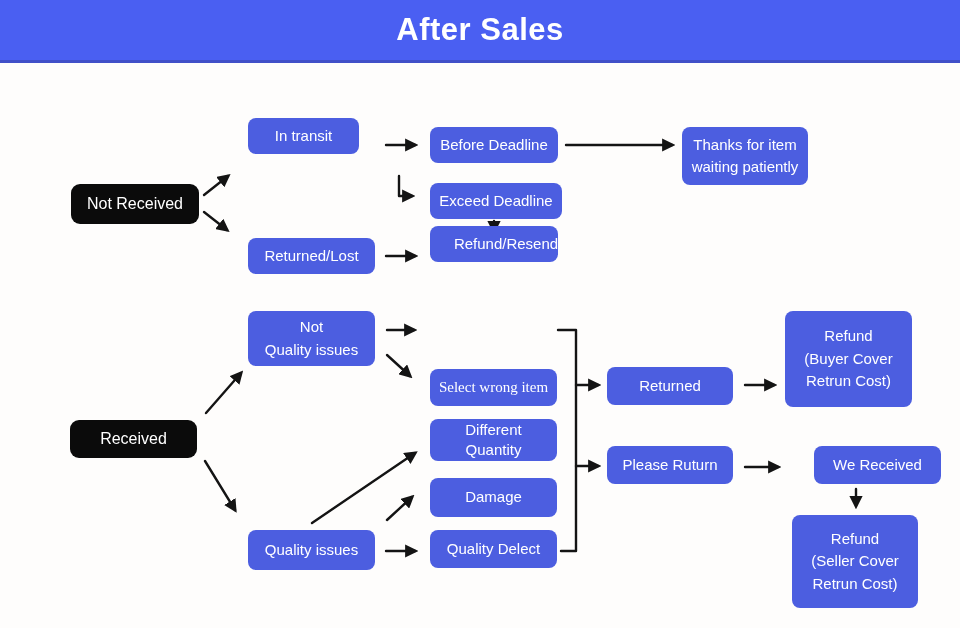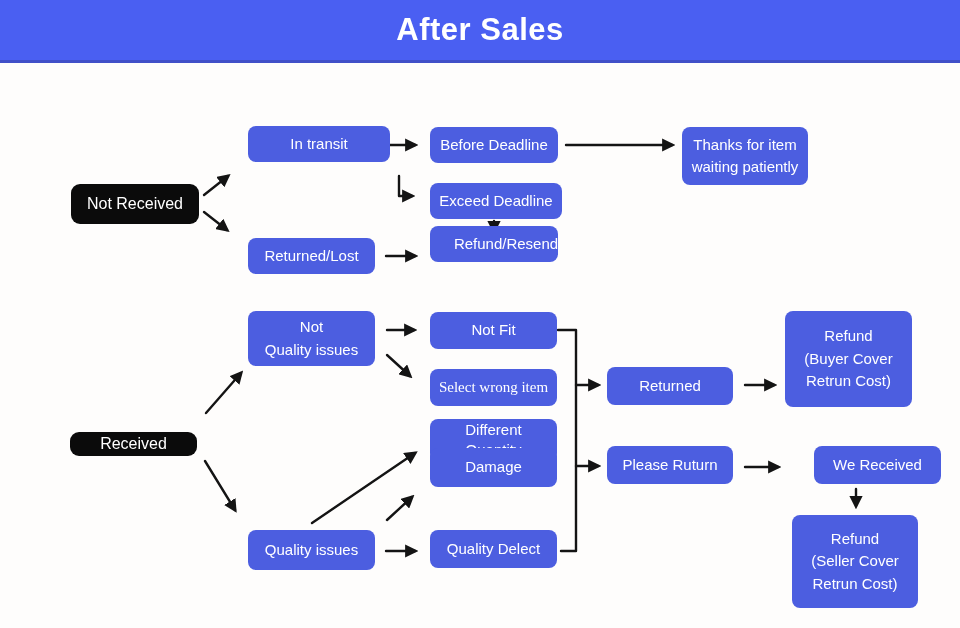--- a/index.html
+++ b/index.html
@@ -25,32 +25,32 @@
   }
   .blue{background:var(--node-blue);}
   .black{background:var(--node-black);border-radius:9px;font-size:16px;}
   svg.arrows{position:absolute;left:0;top:0;pointer-events:none;}
   svg.arrows line, svg.arrows polyline{
     stroke:var(--arrow);stroke-width:2.4;fill:none;
     stroke-linecap:round;stroke-linejoin:round;
   }
   
   #n-not-received{left:71px;top:184px;width:128px;height:40px;}
-  #n-in-transit{left:248px;top:126px;width:142px;height:36px;}
+  #n-in-transit{left:248px;top:118px;width:111px;height:36px;}
   #n-before-deadline{left:430px;top:127px;width:128px;height:36px;}
   #n-thanks{left:682px;top:127px;width:126px;height:58px;}
   #n-exceed-deadline{left:430px;top:183px;width:132px;height:36px;}
   #n-returned-lost{left:248px;top:238px;width:127px;height:36px;}
   #n-refund-resend{left:430px;top:226px;width:128px;height:36px;padding-left:28px;}
-  #n-received{left:70px;top:432px;width:127px;height:24px;}
+  #n-received{left:70px;top:420px;width:127px;height:38px;}
   #n-not-quality-issues{left:248px;top:311px;width:127px;height:55px;}
   #n-not-fit{left:430px;top:312px;width:127px;height:37px;}
   #n-select-wrong-item{left:430px;top:369px;width:127px;height:37px;font-family:Liberation Serif, serif;}
   #n-different-quantity{left:430px;top:419px;width:127px;height:42px;line-height:1.35;}
-  #n-damage{left:430px;top:448px;width:127px;height:39px;}
+  #n-damage{left:430px;top:478px;width:127px;height:39px;}
   #n-quality-issues{left:248px;top:530px;width:127px;height:40px;}
   #n-quality-delect{left:430px;top:530px;width:127px;height:38px;}
   #n-returned{left:607px;top:367px;width:126px;height:38px;}
   #n-refund-buyer{left:785px;top:311px;width:127px;height:96px;}
   #n-please-ruturn{left:607px;top:446px;width:126px;height:38px;}
   #n-we-received{left:790px;top:446px;width:127px;height:38px;margin-left:24px;}
   #n-refund-seller{left:792px;top:515px;width:126px;height:93px;}
 </style>
 </head>
 <body>
@@ -93,21 +93,20 @@
   <div class="node blue" id="n-in-transit">In transit</div>
   <div class="node blue" id="n-before-deadline">Before Deadline</div>
   <div class="node blue" id="n-thanks">Thanks for item
 waiting patiently</div>
   <div class="node blue" id="n-exceed-deadline">Exceed Deadline</div>
   <div class="node blue" id="n-returned-lost">Returned/Lost</div>
   <div class="node blue" id="n-refund-resend">Refund/Resend</div>
   <div class="node black" id="n-received">Received</div>
   <div class="node blue" id="n-not-quality-issues">Not
 Quality issues</div>
-  <div class="node blue" id="n-not-fit">Not Fit</div>
   <div class="node blue" id="n-select-wrong-item">Select wrong item</div>
   <div class="node blue" id="n-different-quantity">Different
 Quantity</div>
   <div class="node blue" id="n-damage">Damage</div>
   <div class="node blue" id="n-quality-issues">Quality issues</div>
   <div class="node blue" id="n-quality-delect">Quality Delect</div>
   <div class="node blue" id="n-returned">Returned</div>
   <div class="node blue" id="n-refund-buyer">Refund
 (Buyer Cover
 Retrun Cost)</div>

